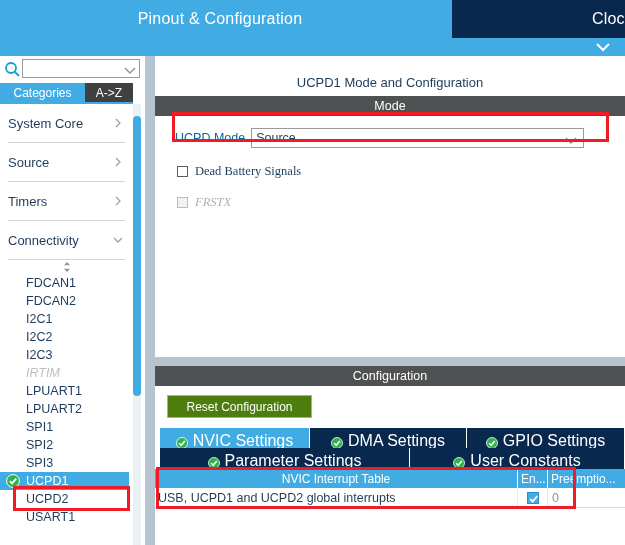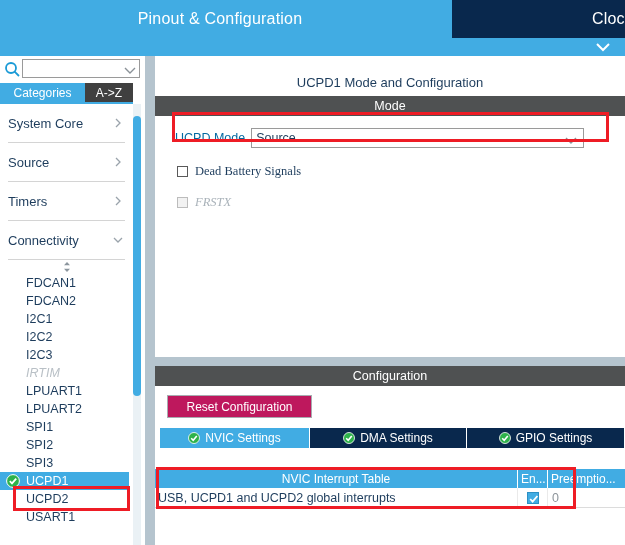--- a/index.html
+++ b/index.html
@@ -72,27 +72,27 @@
 
   .cbrow{position:absolute;left:22px;display:flex;align-items:center;}
   .cbrow .cbox{width:11px;height:11px;border:1px solid #5a5a5a;background:#fff;box-sizing:border-box;margin-right:7px;}
   .cbrow.dis .cbox{border-color:#bcbcbc;background:#f2f2f2;}
   .cbrow .cblbl{font-size:12.5px;color:#1d3c5c;font-family:Liberation Serif, serif;}
   .cbrow.dis .cblbl{color:#a9b2b9;font-style:italic;}
 
   .hsplit{height:9px;background:#b5c4ce;}
 
   .confbody{position:relative;height:160px;background:#ffffff;}
-  .resetbtn{position:absolute;left:12px;top:9px;width:145px;height:23px;background:#be185d;border:1px solid #a7acb0;
+  .resetbtn{position:absolute;left:12px;top:9px;width:145px;height:23px;background:#4d7c0f;border:1px solid #a7acb0;
             color:#ffffff;font-size:12px;display:flex;align-items:center;justify-content:center;box-sizing:border-box;}
 
   .tabrow{position:absolute;left:5px;width:464px;height:20px;display:flex;}
   .tabrow.r1{top:42px;}
   .tabrow.r2{top:62px;}
-  .ctab{height:20px;background:#09284d;color:#ffffff;font-size:12px;display:flex;align-items:center;justify-content:center;
+  .ctab{height:26px;background:#09284d;color:#ffffff;font-size:16px;display:flex;align-items:center;justify-content:center;
         border-right:1px solid #ffffff;box-sizing:border-box;}
   .ctab:last-child{border-right:0;}
   .ctab.active{background:#41ace3;}
   .ctab .ok{width:12px;height:12px;margin-right:5px;flex:0 0 auto;}
 
   .nvic{position:absolute;left:0;top:83px;width:470px;height:77px;background:#ffffff;}
   .nvic-head{display:flex;height:19px;background:#41ace3;color:#ffffff;font-size:12px;}
   .nvic-head .c0{flex:0 0 363px;display:flex;align-items:center;justify-content:center;border-right:1px solid #ffffff;box-sizing:border-box;}
   .nvic-head .c1{flex:0 0 30px;display:flex;align-items:center;justify-content:flex-start;padding-left:3px;border-right:1px solid #ffffff;box-sizing:border-box;}
   .nvic-head .c2{flex:1;display:flex;align-items:center;justify-content:flex-start;padding-left:3px;box-sizing:border-box;}
@@ -308,20 +308,40 @@
           <span class="ok">
             <svg width="12" height="12" viewBox="0 0 12 12">
                 <circle cx="6" cy="6" r="5.5" fill="#2eb24a" stroke="#ffffff" stroke-width=".8"></circle>
                 <polyline points="3.2,6.2 5.2,8.2 8.8,3.9" fill="none" stroke="#ffffff" stroke-width="1.6"></polyline>
               </svg>
           </span>
           <span>GPIO Settings</span>
         </div>
       </div>
 
+      <div class="tabrow r2">
+        <div class="ctab" style="flex:0 0 250px;">
+          <span class="ok">
+            <svg width="12" height="12" viewBox="0 0 12 12">
+                <circle cx="6" cy="6" r="5.5" fill="#2eb24a" stroke="#ffffff" stroke-width=".8"></circle>
+                <polyline points="3.2,6.2 5.2,8.2 8.8,3.9" fill="none" stroke="#ffffff" stroke-width="1.6"></polyline>
+              </svg>
+          </span>
+          <span>Parameter Settings</span>
+        </div>
+        <div class="ctab" style="flex:1;">
+          <span class="ok">
+            <svg width="12" height="12" viewBox="0 0 12 12">
+                <circle cx="6" cy="6" r="5.5" fill="#2eb24a" stroke="#ffffff" stroke-width=".8"></circle>
+                <polyline points="3.2,6.2 5.2,8.2 8.8,3.9" fill="none" stroke="#ffffff" stroke-width="1.6"></polyline>
+              </svg>
+          </span>
+          <span>User Constants</span>
+        </div>
+      </div>
 
       <div class="nvic">
         <div class="nvic-head">
           <div class="c0">NVIC Interrupt Table</div>
           <div class="c1">En...</div>
           <div class="c2">Preemptio...</div>
         </div>
         <div class="nvic-row">
           <div class="c0">USB, UCPD1 and UCPD2 global interrupts</div>
           <div class="c1">

